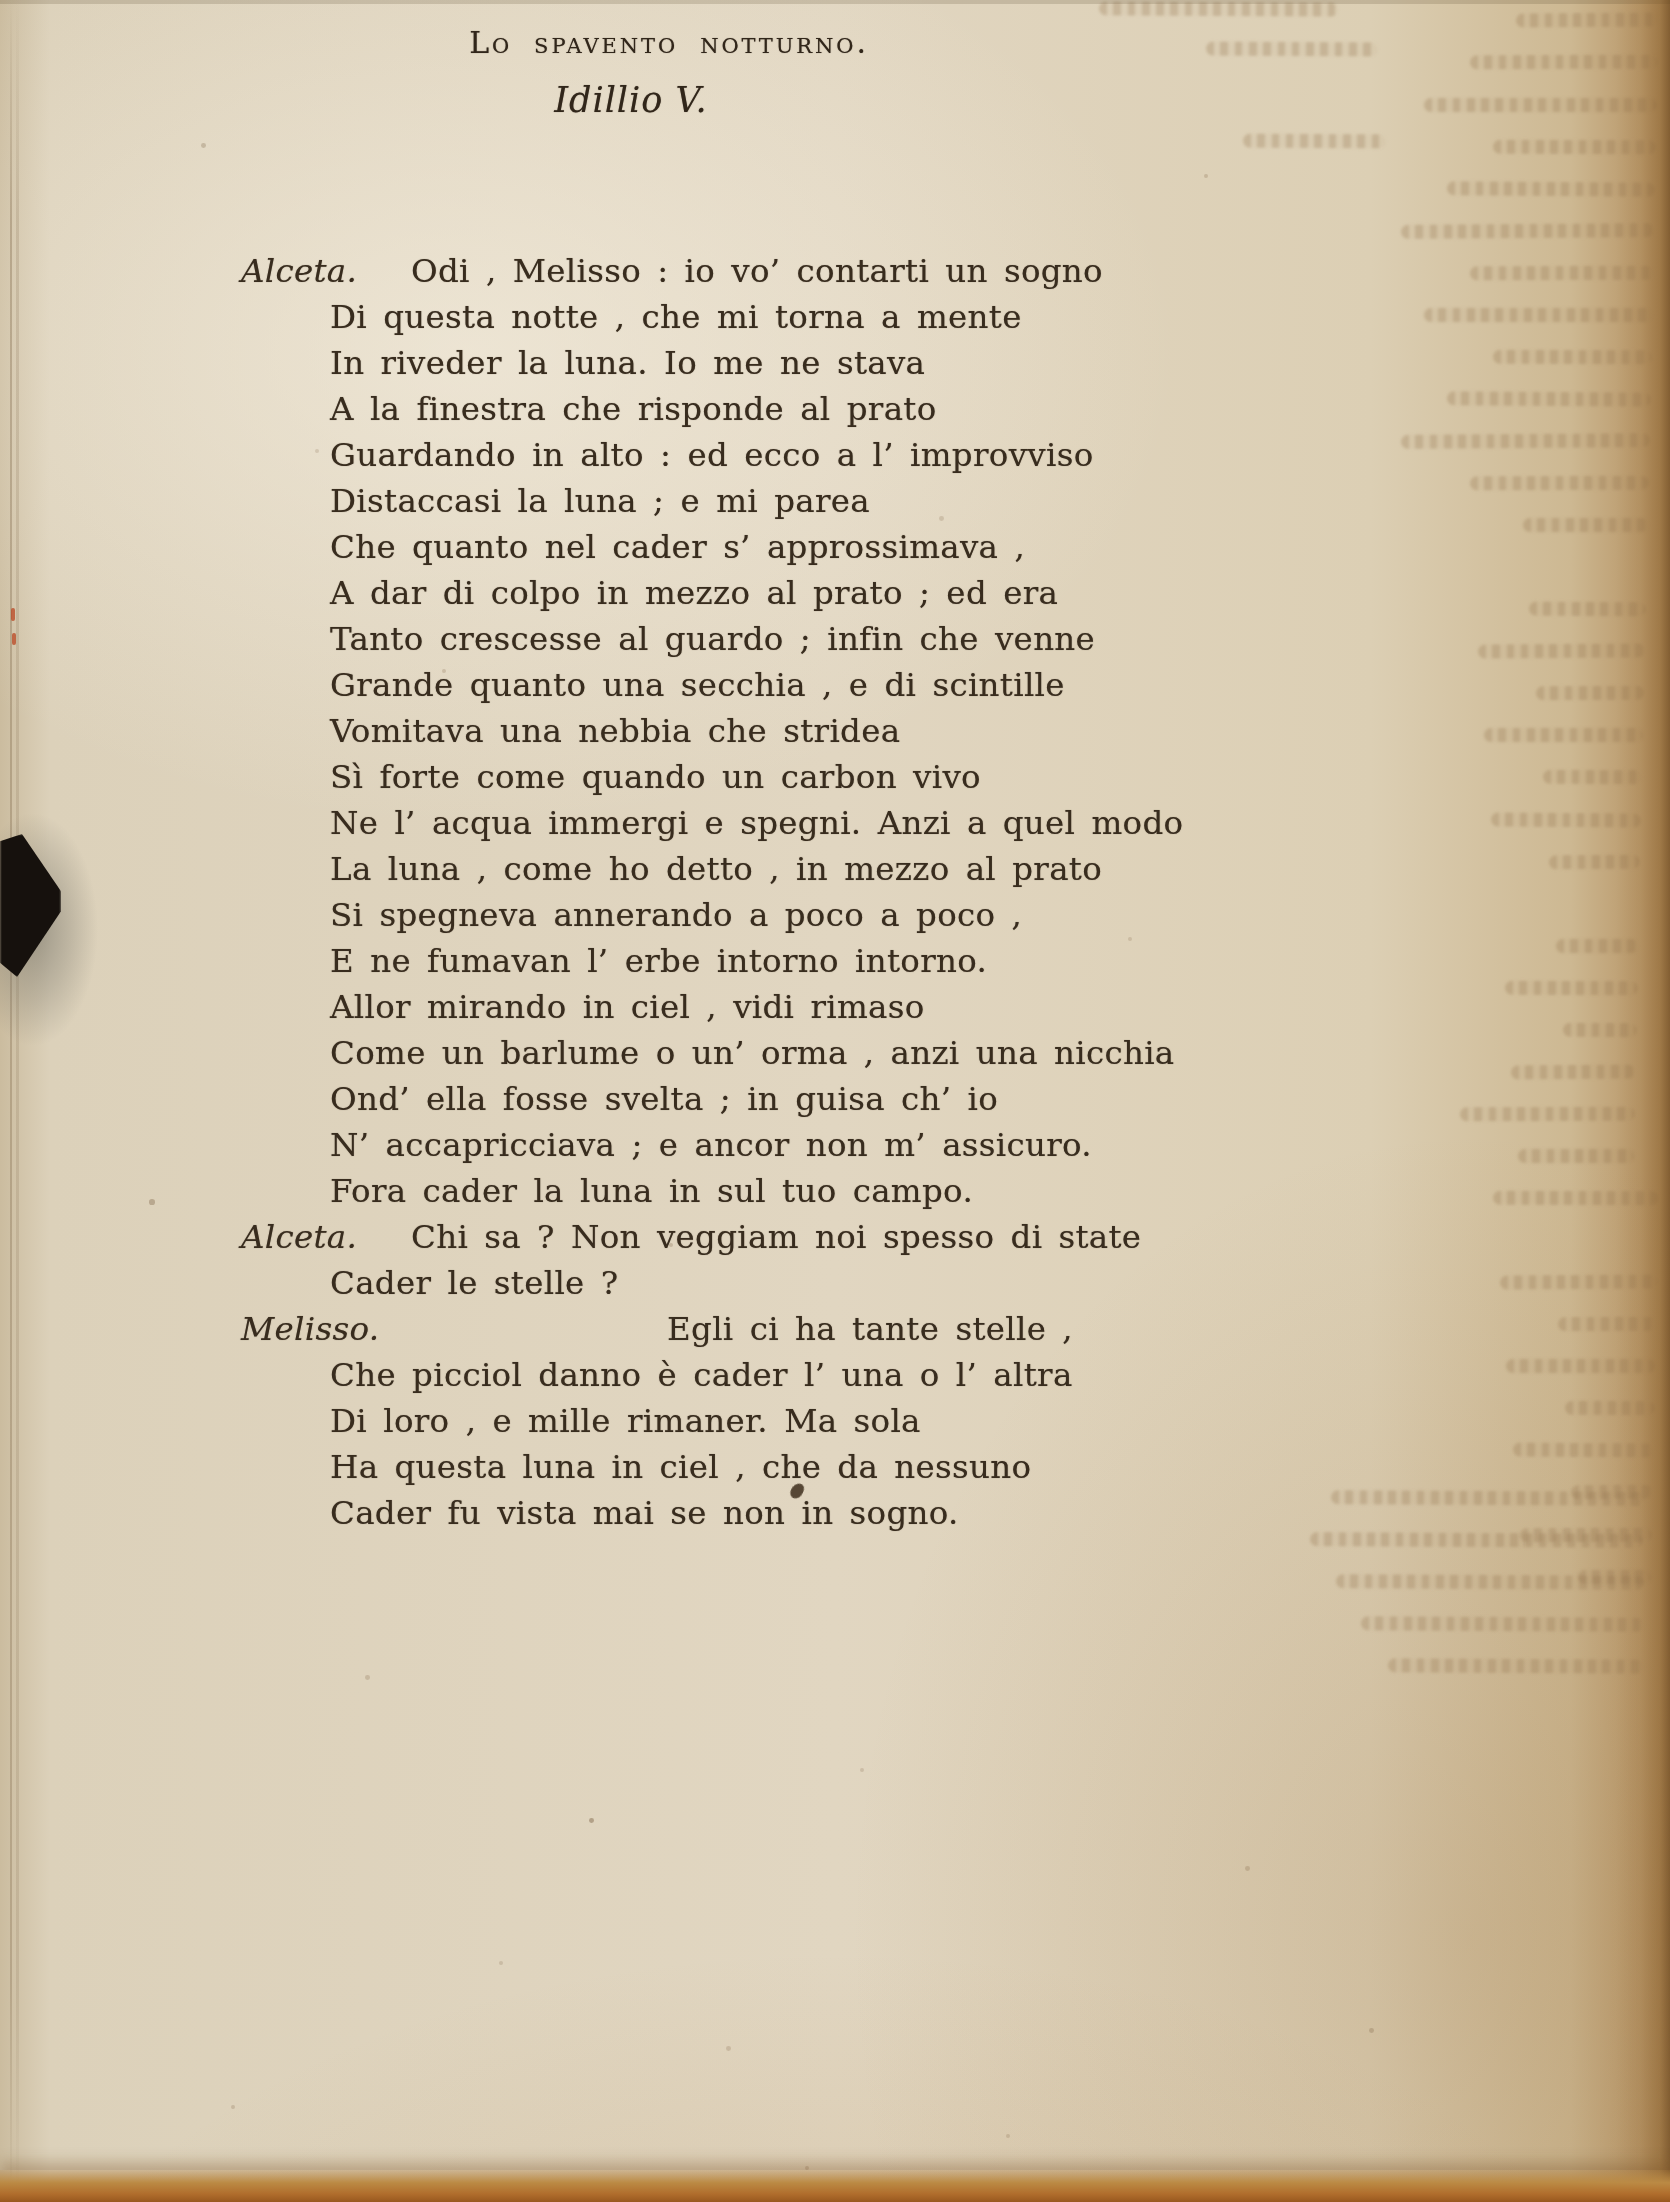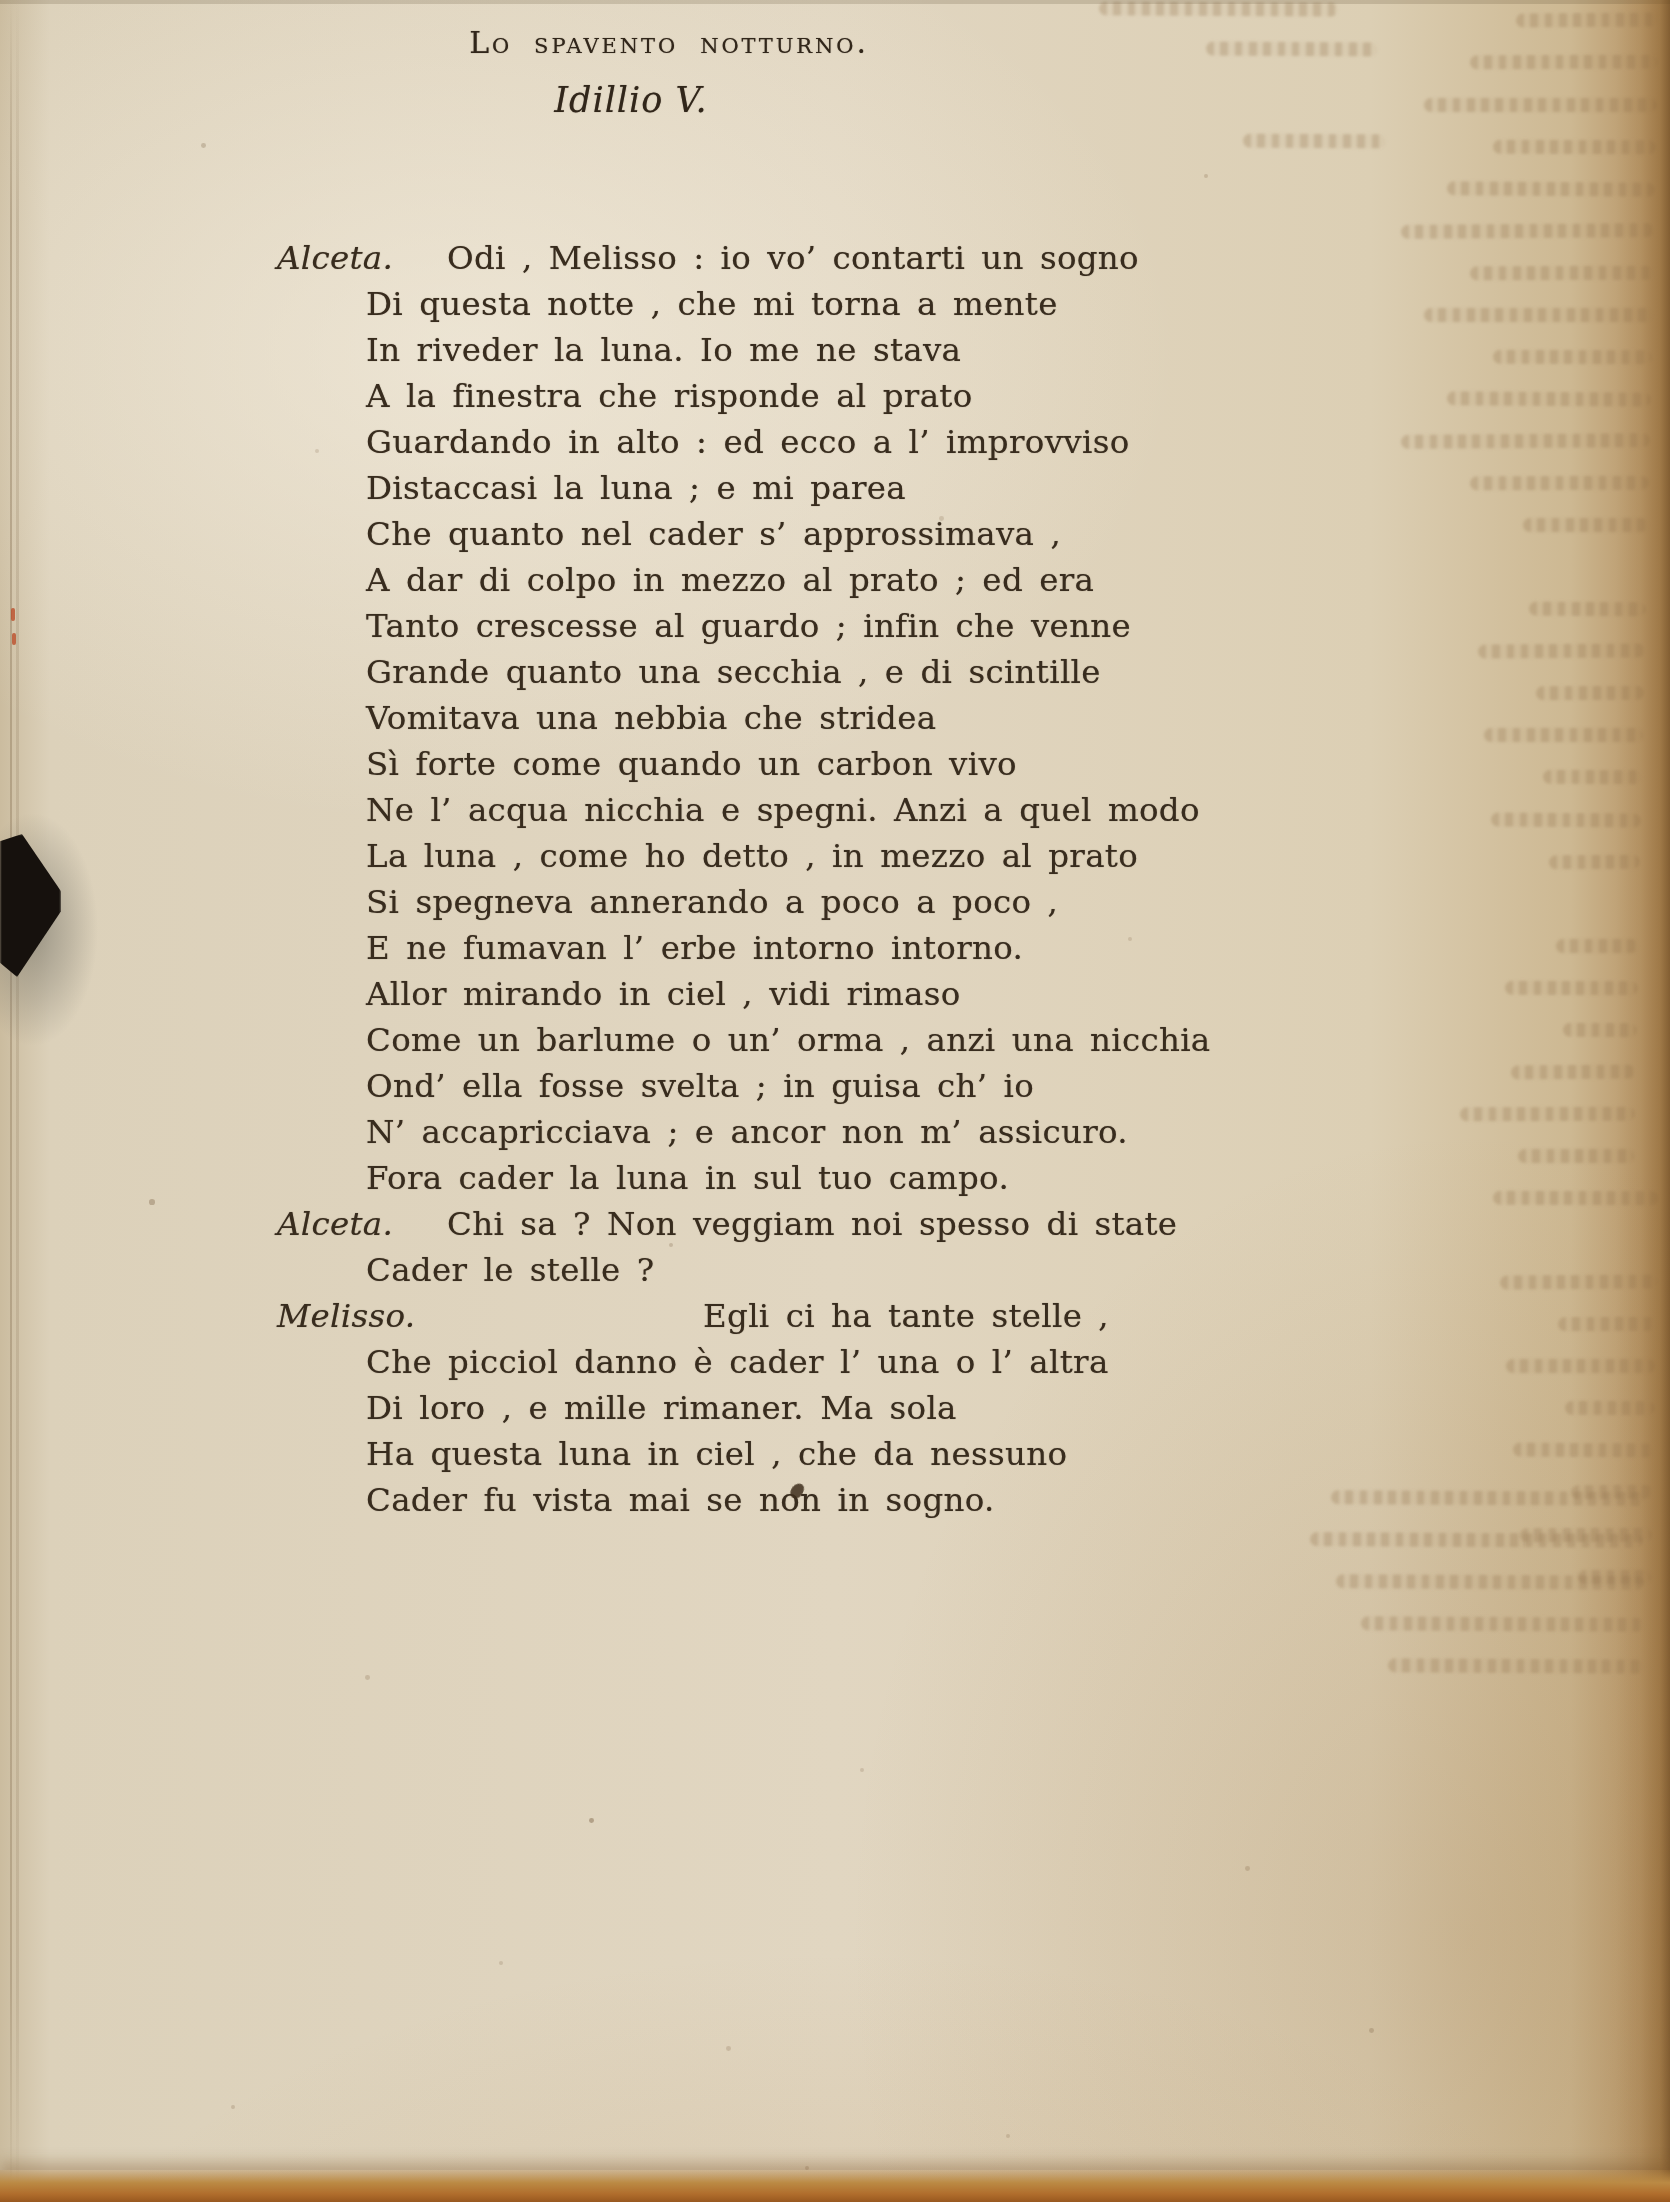--- a/index.html
+++ b/index.html
@@ -25,24 +25,23 @@
     position:absolute;top:25px;left:239px;width:860px;text-align:center;
     font-variant:small-caps;font-size:30px;letter-spacing:2.9px;word-spacing:9.6px;
     color:#31261a;text-shadow:0 0 1px rgba(49,38,26,.6);
   }
   .section-title{
     position:absolute;top:80px;left:220px;width:822px;text-align:center;
     font-style:italic;font-size:35px;letter-spacing:1px;color:#31261a;
     text-shadow:0 0 1px rgba(49,38,26,.55);
   }
   .verse-block{
-    position:absolute;left:241px;top:235px;width:918px;
+    position:absolute;left:241px;top:248px;width:918px;
     font-size:32.5px;line-height:46px;word-spacing:0.17em;letter-spacing:0.3px;
     text-shadow:0 0 1px rgba(56,44,30,.5);
-    margin-left:36px;
   }
   .vline{white-space:nowrap;}
   .vline.indent{padding-left:89px;}
   .speaker{font-style:italic;display:inline-block;min-width:170px;}
   .vline.widegap .vtext{margin-left:256px;text-align:center;}
 
   .bleed{position:absolute;height:14.3px;border-radius:7.6px;
     background:repeating-linear-gradient(90deg,rgba(148,116,78,0.30) 0px,rgba(148,116,78,0.30) 7.6px,rgba(148,116,78,0.06) 7.6px,rgba(148,116,78,0.06) 14.3px);
     filter:blur(1.5px);}
   .crease{position:absolute;top:0;bottom:0;width:2.9px;
@@ -123,21 +122,21 @@
       <div class="vline indent"><span class="vtext">In riveder la luna. Io me ne stava</span></div>
       <div class="vline indent"><span class="vtext">A la finestra che risponde al prato</span></div>
       <div class="vline indent"><span class="vtext">Guardando in alto : ed ecco a l’ improvviso</span></div>
       <div class="vline indent"><span class="vtext">Distaccasi la luna ; e mi parea</span></div>
       <div class="vline indent"><span class="vtext">Che quanto nel cader s’ approssimava ,</span></div>
       <div class="vline indent"><span class="vtext">A dar di colpo in mezzo al prato ; ed era</span></div>
       <div class="vline indent"><span class="vtext">Tanto crescesse al guardo ; infin che venne</span></div>
       <div class="vline indent"><span class="vtext">Grande quanto una secchia , e di scintille</span></div>
       <div class="vline indent"><span class="vtext">Vomitava una nebbia che stridea</span></div>
       <div class="vline indent"><span class="vtext">Sì forte come quando un carbon vivo</span></div>
-      <div class="vline indent"><span class="vtext">Ne l’ acqua nicchia e spegni. Anzi a quel modo</span></div>
+      <div class="vline indent"><span class="vtext">Ne l’ acqua immergi e spegni. Anzi a quel modo</span></div>
       <div class="vline indent"><span class="vtext">La luna , come ho detto , in mezzo al prato</span></div>
       <div class="vline indent"><span class="vtext">Si spegneva annerando a poco a poco ,</span></div>
       <div class="vline indent"><span class="vtext">E ne fumavan l’ erbe intorno intorno.</span></div>
       <div class="vline indent"><span class="vtext">Allor mirando in ciel , vidi rimaso</span></div>
       <div class="vline indent"><span class="vtext">Come un barlume o un’ orma , anzi una nicchia</span></div>
       <div class="vline indent"><span class="vtext">Ond’ ella fosse svelta ; in guisa ch’ io</span></div>
       <div class="vline indent"><span class="vtext">N’ accapricciava ; e ancor non m’ assicuro.</span></div>
       <div class="vline indent"><span class="vtext">Fora cader la luna in sul tuo campo.</span></div>
       <div class="vline"><span class="speaker">Alceta.</span><span class="vtext">Chi sa ? Non veggiam noi spesso di state</span></div>
       <div class="vline indent"><span class="vtext">Cader le stelle ?</span></div>

